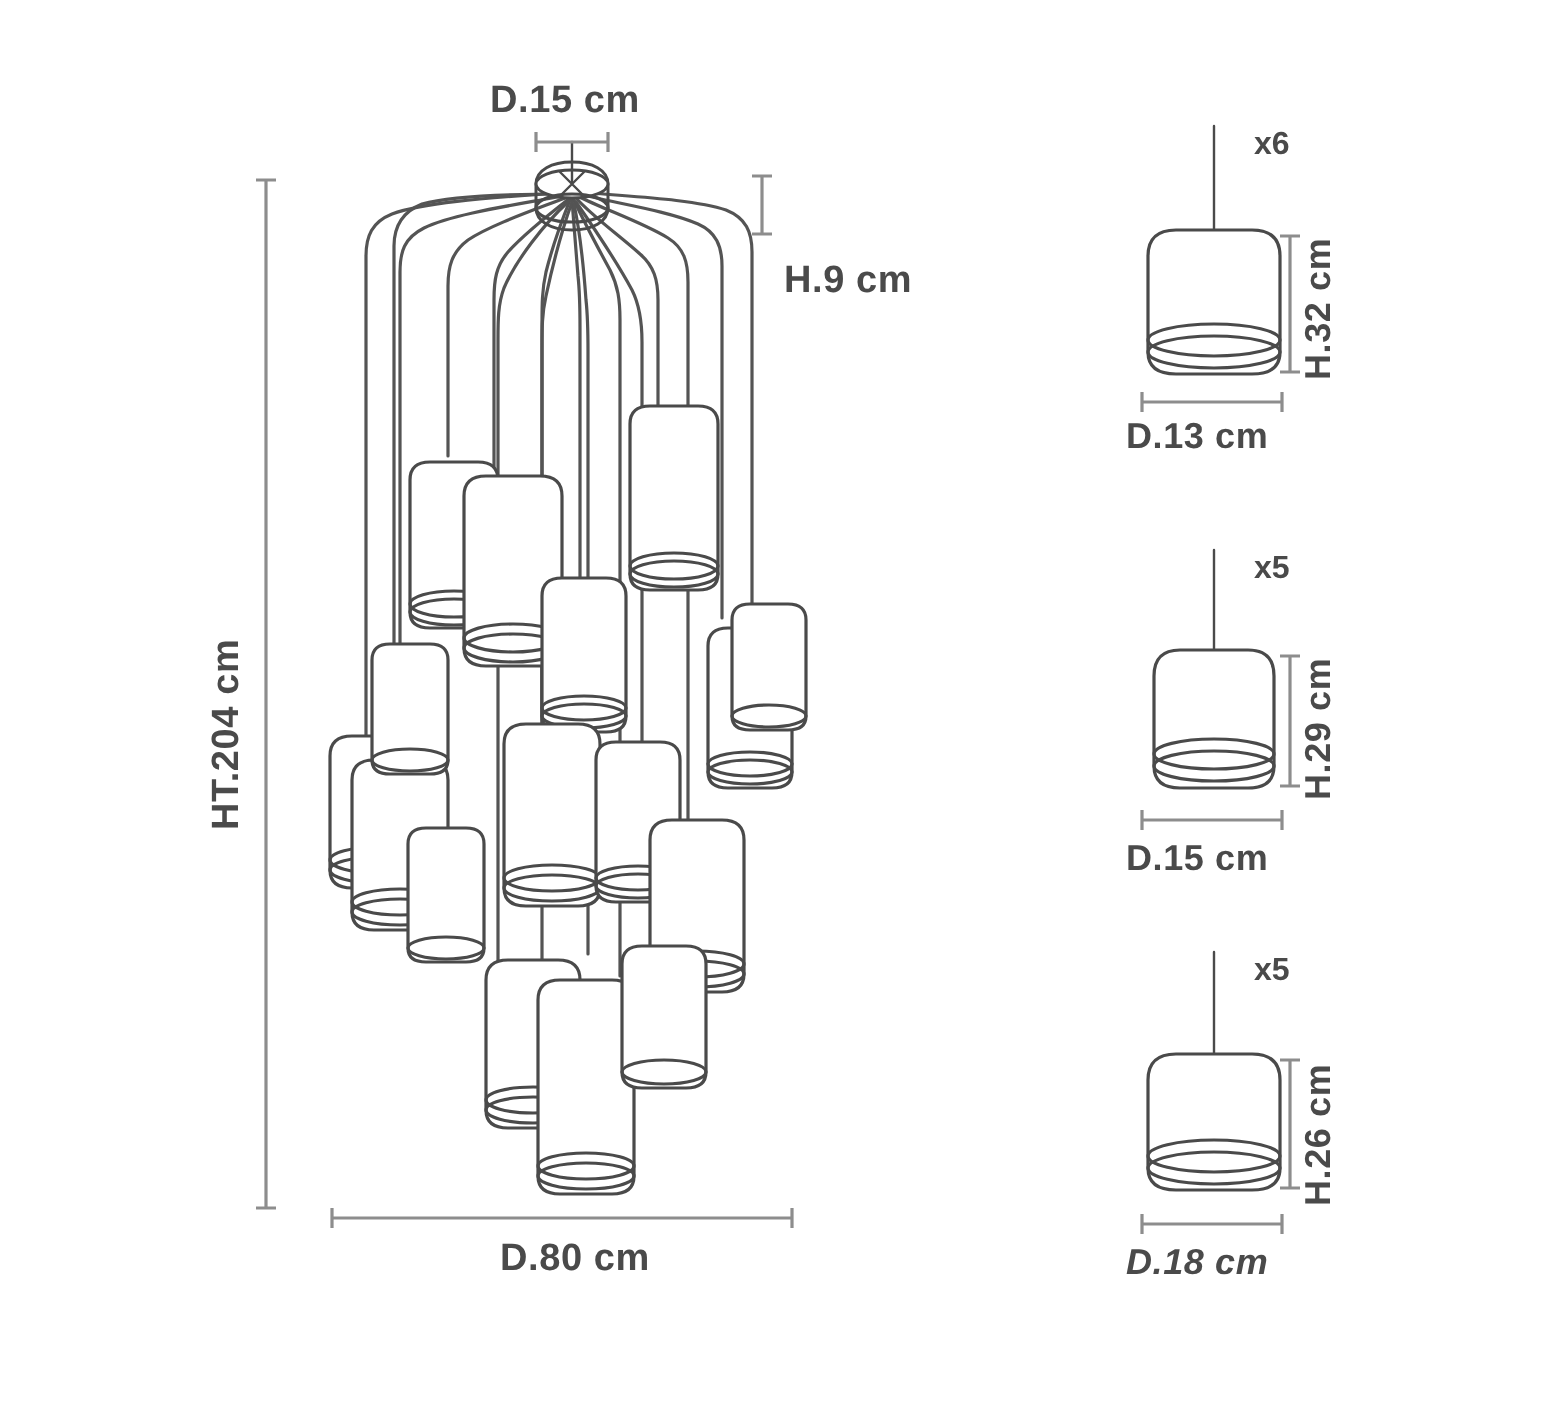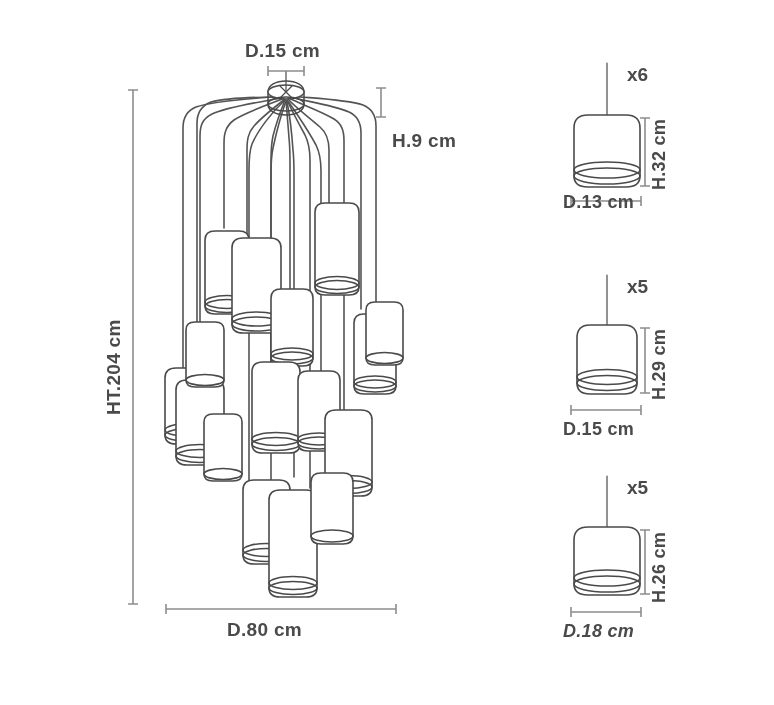--- a/index.html
+++ b/index.html
@@ -41,41 +41,41 @@
     font-family: "Liberation Sans", sans-serif;
     font-weight: bold;
     color: #4a4a4a;
     white-space: nowrap;
     letter-spacing: 0.3px;
     line-height: 1;
   }
   .dim-label.big { font-size: 19px; }
   .dim-label.side { font-size: 18px; }
   .dim-label.qty {
-    font-size: 19px;
+    font-size: 16px;
     font-weight: bold;
     color: #4a4a4a;
     letter-spacing: 0;
   }
 
   .rot-ccw {
     transform: rotate(-90deg);
     transform-origin: left top;
   }
 
   
   #label-top-diameter  { left: 245px; top: 41px; }
   #label-canopy-height { left: 392px; top: 92px; margin-top: 39px; }
   #label-total-height  { left: 104px; top: 415px; }
-  #label-bottom-diameter { left: 227px; top: 620px; text-align: right; }
+  #label-bottom-diameter { left: 250px; top: 620px; text-align: right; }
 
   
   #label-q1 { left: 627px; top: 65px; }
   #label-h1 { left: 650px; top: 190px; }
-  #label-d1 { left: 563px; top: 193px; }
+  #label-d1 { left: 563px; top: 209px; }
 
   
   #label-q2 { left: 627px; top: 277px; }
   #label-h2 { left: 650px; top: 400px; }
   #label-d2 { left: 563px; top: 420px; }
 
   
   #label-q3 { left: 627px; top: 478px; }
   #label-h3 { left: 650px; top: 603px; }
   #label-d3 { left: 563px; top: 622px; font-style: italic; }

